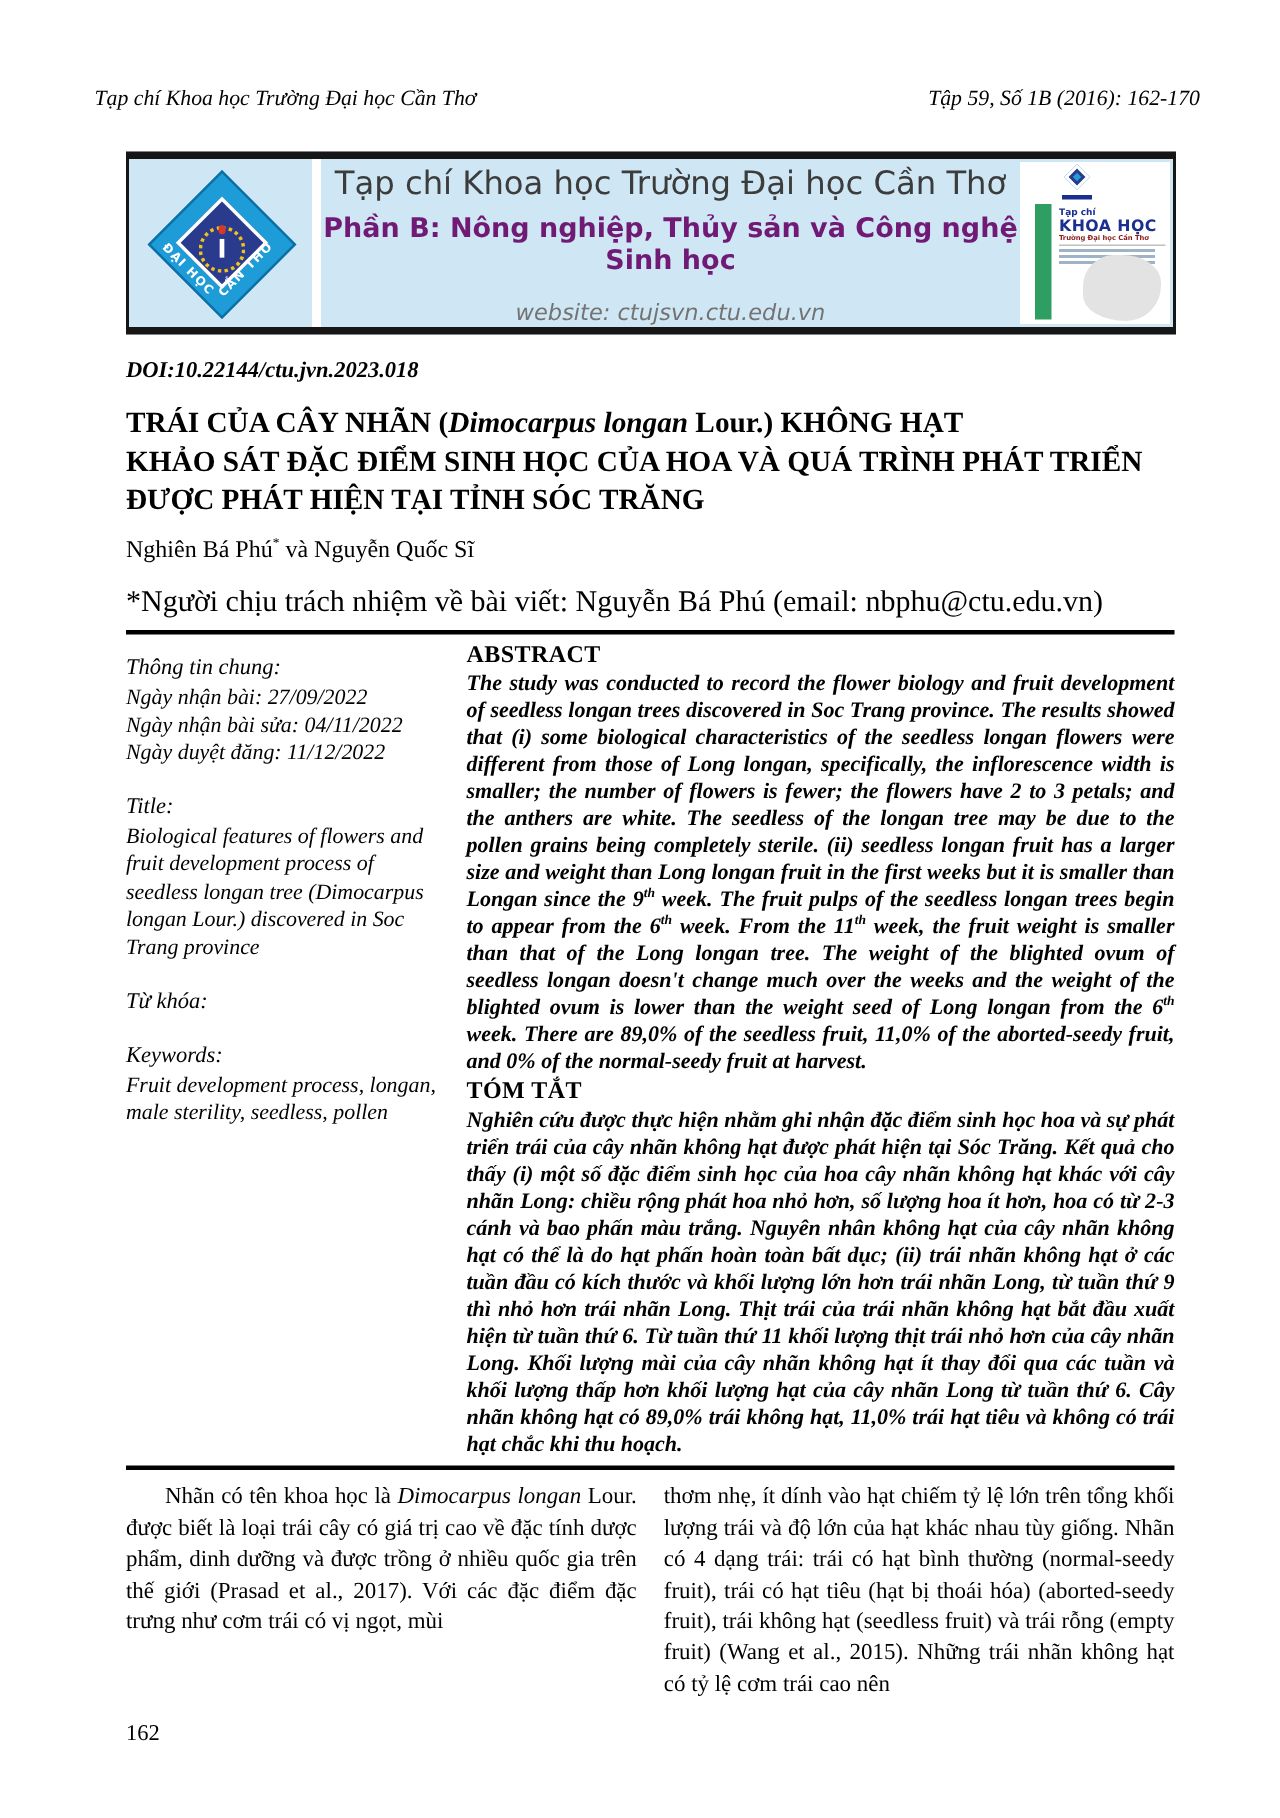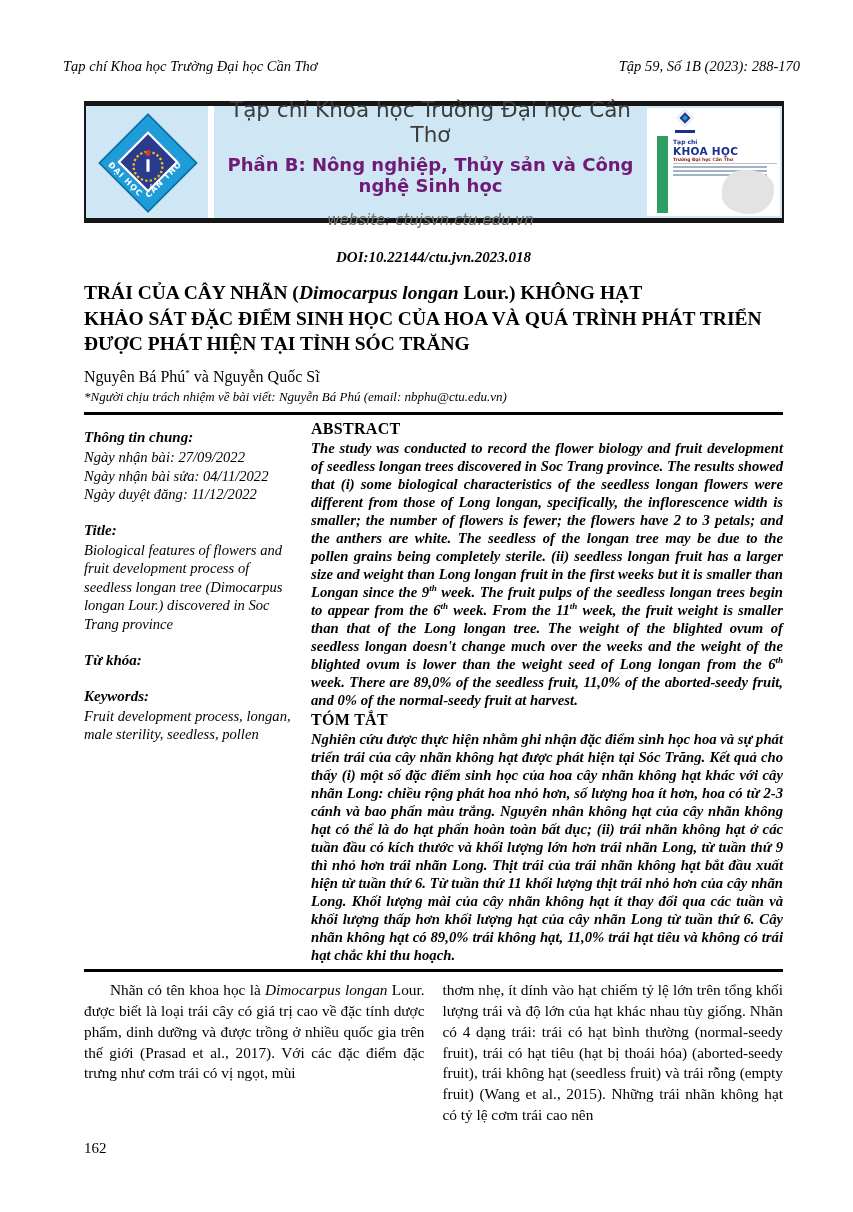--- a/index.html
+++ b/index.html
@@ -16,44 +16,44 @@
   .flame{position:absolute;left:50%;top:-4px;width:6px;height:8px;margin-left:-3px;background:#d43a2a;border-radius:50% 50% 40% 40%;}
   .torch{position:absolute;left:50%;top:8px;width:4px;height:16px;margin-left:-2px;background:#fff;}
   .logo-text{position:absolute;color:#fff;font-size:8px;font-weight:bold;letter-spacing:1px;font-family:"DejaVu Sans",sans-serif;}
   .lt-left{left:17px;bottom:34px;transform:rotate(45deg);}
   .lt-right{right:20px;bottom:34px;transform:rotate(-45deg);}
   .banner-divider{width:6px;background:#ffffff;flex:0 0 auto;}
   .banner-center{flex:1;display:flex;flex-direction:column;align-items:center;justify-content:center;text-align:center;padding-top:2px;}
   .banner-title{font-size:21.5px;color:#3c3c3c;}
   .banner-section{font-size:18px;font-weight:bold;color:#701a75;margin-top:7px;}
   .banner-website{font-size:15px;font-style:italic;color:#737373;margin-top:15px;}
-  .cover{width:100px;background:#fff;margin:2px 2px 2px 0;position:relative;flex:0 0 auto;overflow:hidden;padding-left:33px;}
+  .cover{width:100px;background:#fff;margin:2px 2px 2px 0;position:relative;flex:0 0 auto;overflow:hidden;}
   .cover-diamond{position:absolute;left:32px;top:4px;width:12px;height:12px;background:#1e9cd7;transform:rotate(45deg);box-shadow:inset 0 0 0 2px #fff, inset 0 0 0 4px #2a3a8c;}
   .cover-bar{position:absolute;left:28px;top:22px;width:20px;height:3px;background:#1a2f8f;}
   .cover-stripe{position:absolute;left:10px;top:28px;bottom:3px;width:11px;background:#2f9e63;}
   .cover-texts{position:absolute;left:26px;top:30px;right:3px;}
   .cover-tagline{font-size:6px;font-weight:bold;color:#1a2f8f;}
   .cover-title{font-size:10.5px;font-weight:bold;color:#1a2f8f;letter-spacing:0.3px;}
   .cover-subtitle{font-size:4.5px;font-weight:bold;color:#8a1a1a;border-bottom:1px solid #c0c0c0;padding-bottom:1px;}
   .cover-lines{margin-top:2px;}
   .cover-lines div{height:2px;background:#9fb3c8;margin-bottom:2px;width:90%;}
   .cover-map{position:absolute;right:6px;top:62px;width:52px;height:44px;background:#e3e3e3;border-radius:46% 58% 52% 64%/55% 48% 62% 45%;}
 
   .content{margin:0 70px 0 84px;}
-  .doi{text-align:center;font-weight:bold;font-style:italic;font-size:15px;margin-top:26px;}
+  .doi{text-align:left;font-weight:bold;font-style:italic;font-size:15px;margin-top:16px;}
   .title{font-size:19.5px;font-weight:bold;line-height:1.32;margin:14px 0 0 0;}
   .authors{font-size:16px;margin-top:11px;}
   .affiliation{font-style:italic;font-size:15.5px;margin-top:5px;}
-  .correspondence{font-style:italic;font-size:13px;margin-top:3px;}
+  .correspondence{font-size:20px;margin-top:14px;}
   .rule{border-top:3px solid #000;margin-top:7px;}
   .rule2{border-top:3px solid #000;margin-top:5px;}
 
   .info-section{display:flex;gap:13px;margin-top:3px;}
   .info-left{width:214px;flex:0 0 auto;font-style:italic;font-size:14.6px;line-height:1.27;padding-top:10px;}
-  .info-head{font-weight:bold;font-size:15px;margin:0 0 1px 0;}
+  .info-head{font-weight:normal;font-size:15px;margin:0 0 1px 0;}
   .info-block{margin-bottom:17px;}
   .info-line{margin:0;}
   .info-right{flex:1;}
   .abs-heading{font-weight:bold;font-size:16px;margin:2px 0 1px 0;letter-spacing:0.3px;}
   .abs-text{font-style:italic;font-size:14.7px;line-height:1.225;text-align:justify;margin:0;font-weight:bold;}
   sup{font-size:9px;line-height:0;}
 
   .intro-section{display:flex;gap:18px;margin-top:8px;font-size:15.3px;line-height:1.36;}
   .intro-col{flex:1;text-align:justify;}
   .intro-heading{font-weight:bold;font-size:15.5px;margin:0 0 5px 0;}
@@ -62,21 +62,21 @@
   p.noindent{margin:0;font-family:Liberation Serif, serif;}
   .page-number{text-align:left;font-size:15px;margin-top:14px;}
 </style>
 </head>
 <body>
 
 <div class="page">
 
   <div class="running-header">
     <span>Tạp chí Khoa học Trường Đại học Cần Thơ</span>
-    <span>Tập 59, Số 1B (2023): 288-170</span>
+    <span>Tập 59, Số 1B (2016): 162-170</span>
   </div>
 
   <div class="banner">
     <div class="logo-box">
       <div class="diamond-outer">
         <div class="diamond-inner"></div>
         <div class="emblem">
           <div class="flame"></div>
           <div class="torch"></div>
         </div>
@@ -111,21 +111,21 @@
   <div class="content">
 
     <div class="doi">DOI:10.22144/ctu.jvn.2023.018</div>
 
     <h1 class="title">
       <div><span>TRÁI CỦA CÂY NHÃN (</span><span style="font-style: italic;">Dimocarpus longan</span><span> Lour.) KHÔNG HẠT</span></div>
       <div><span>KHẢO SÁT ĐẶC ĐIỂM SINH HỌC CỦA HOA VÀ QUÁ TRÌNH PHÁT TRIỂN</span></div>
       <div><span>ĐƯỢC PHÁT HIỆN TẠI TỈNH SÓC TRĂNG</span></div>
     </h1>
 
-    <div class="authors"><span>Nguyên Bá Phú</span><sup>*</sup><span> và Nguyễn Quốc Sĩ</span></div>
+    <div class="authors"><span>Nghiên Bá Phú</span><sup>*</sup><span> và Nguyễn Quốc Sĩ</span></div>
     <div class="correspondence">*Người chịu trách nhiệm về bài viết: Nguyễn Bá Phú (email: nbphu@ctu.edu.vn)</div>
 
     <div class="rule"></div>
 
     <div class="info-section">
       <div class="info-left">
         <div class="info-block">
           <div class="info-head">Thông tin chung:</div>
           <p class="info-line">Ngày nhận bài: 27/09/2022</p>
           <p class="info-line">Ngày nhận bài sửa: 04/11/2022</p>

